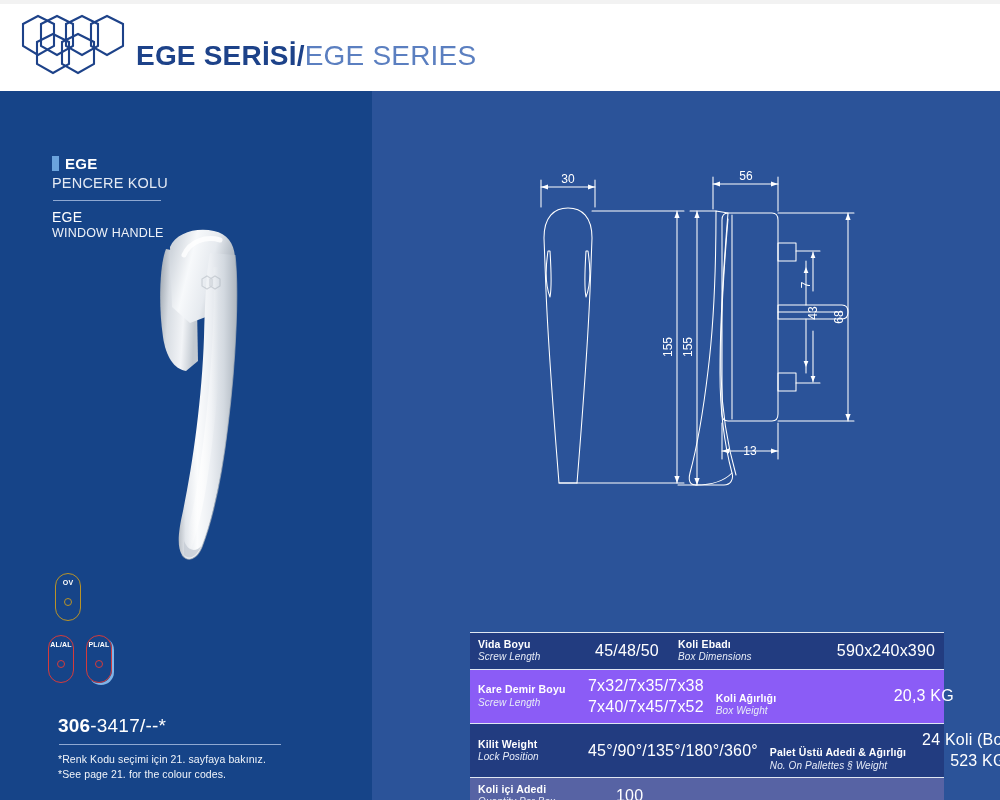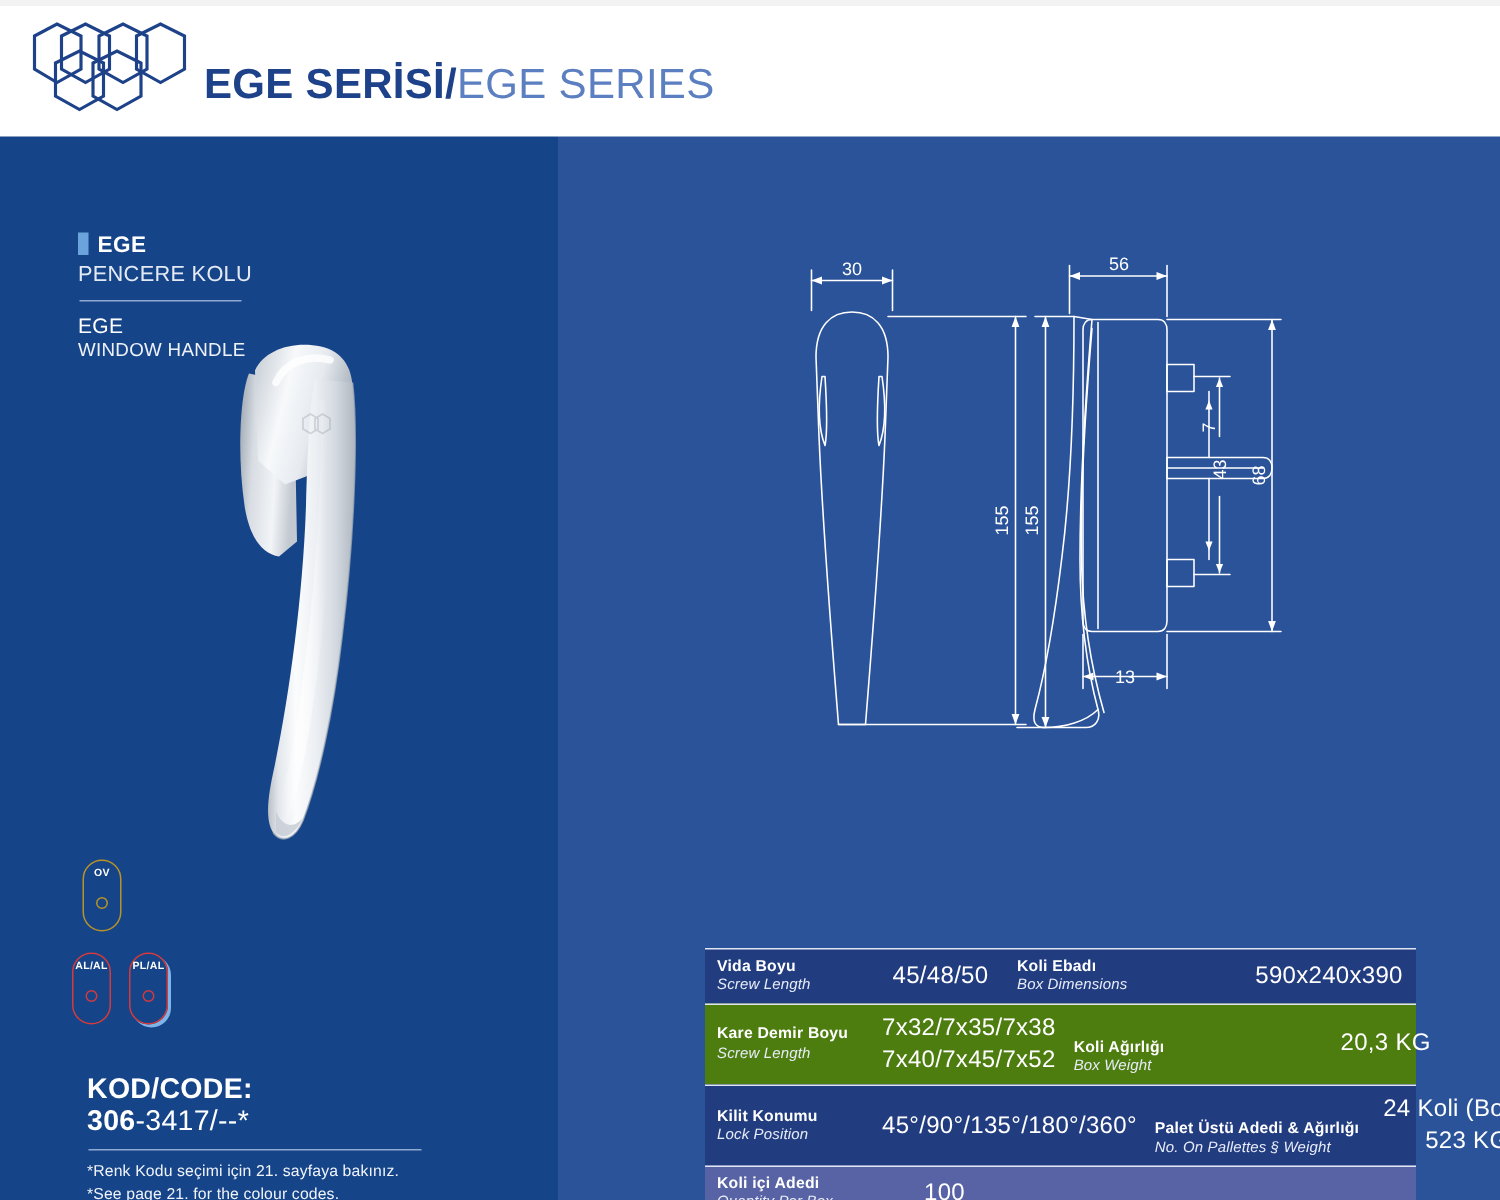--- a/index.html
+++ b/index.html
@@ -101,21 +101,21 @@
   
   #drawings { position: absolute; left: 372px; top: 0; width: 628px; height: 420px; }
 
   
   #spec-table {
     position: absolute; left: 470px; top: 541px; width: 474px;
   }
   .spec-row { display: flex; width: 100%; border-top: 1.4px solid #dfe6f2; }
   .spec-row:last-child { border-bottom: 1.4px solid #dfe6f2; }
   .spec-row.dark  { background: #223c80; }
-  .spec-row.light { background: #4d7c0f; }
+  .spec-row.light { background: #8b5cf6; }
   .spec-row.last  { background: #5763a4; }
   .spec-cell { display: flex; align-items: center; padding: 5px 0 5px 8px; min-height: 33px; }
   .cell-label { width: 118px; flex: none; }
   .cell-value { flex: 1; text-align: center; padding-left: 0; padding-right: 4px; }
   .cell-label-r { width: 150px; flex: none; align-items: flex-end; }
   .cell-value-r { width: 124px; flex: none; text-align: center; }
   .lbl-tr { font-size: 10.5px; font-weight: bold; color: #ffffff; letter-spacing: .15px; line-height: 1.25; }
   .lbl-en { font-size: 10px; font-style: italic; color: #e7ecf7; letter-spacing: .1px; line-height: 1.25; }
   .val { font-size: 16px; color: #ffffff; letter-spacing: .2px; line-height: 1.35; text-align: center; width: 100%; }
   .spec-row.last .cell-value { text-align: left; padding-left: 28px; }
@@ -219,21 +219,20 @@
       <span class="bl">AL/AL</span>
       <span class="dot"></span>
     </div>
     <div class="badge" id="badge-plal">
       <span class="bl">PL/AL</span>
       <span class="dot"></span>
     </div>
   </div>
 
   <div id="code-block">
-    <div id="code-label">KOD/CODE:</div>
     <div id="code-value"><span class="cv-bold">306</span><span>-3417/--*</span></div>
     <div id="code-divider"></div>
     <div class="code-note">*Renk Kodu seçimi için 21. sayfaya bakınız.</div>
     <div class="code-note">*See page 21. for the colour codes.</div>
   </div>
 
   <svg id="drawings" viewBox="0 0 628 420" xmlns="http://www.w3.org/2000/svg">
     <g fill="none" stroke="#ffffff" stroke-width="1.05" stroke-linecap="round" stroke-linejoin="round">
 
       <path d="M172 147
@@ -376,21 +375,21 @@
         </div>
       </div>
       <div class="spec-cell cell-value-r">
         <div class="val">20,3  KG</div>
       </div>
     </div>
 
     <div class="spec-row dark">
       <div class="spec-cell cell-label">
         <div>
-          <div class="lbl-tr">Kilit Konumu</div>
+          <div class="lbl-tr">Kilit Weight</div>
           <div class="lbl-en">Lock Position</div>
         </div>
       </div>
       <div class="spec-cell cell-value">
         <div class="val">45°/90°/135°/180°/360°</div>
       </div>
       <div class="spec-cell cell-label-r">
         <div>
           <div class="lbl-tr">Palet Üstü Adedi &amp; Ağırlığı</div>
           <div class="lbl-en">No. On Pallettes § Weight</div>

